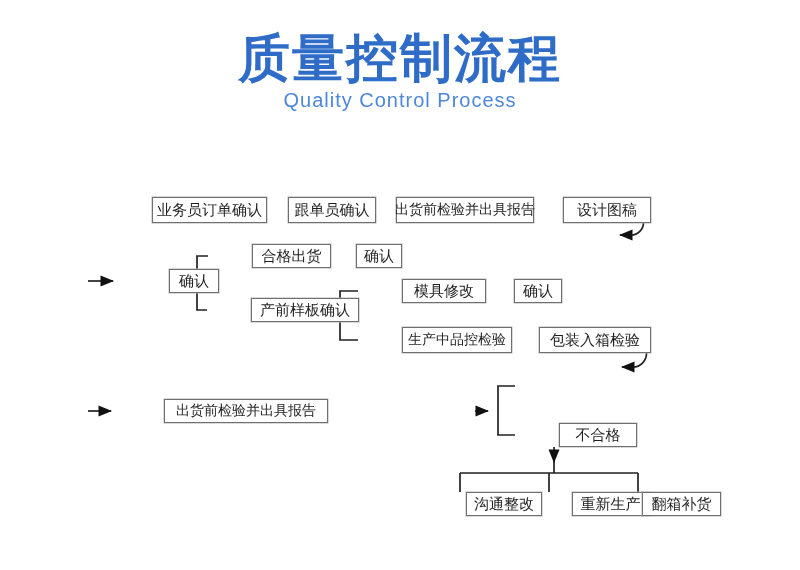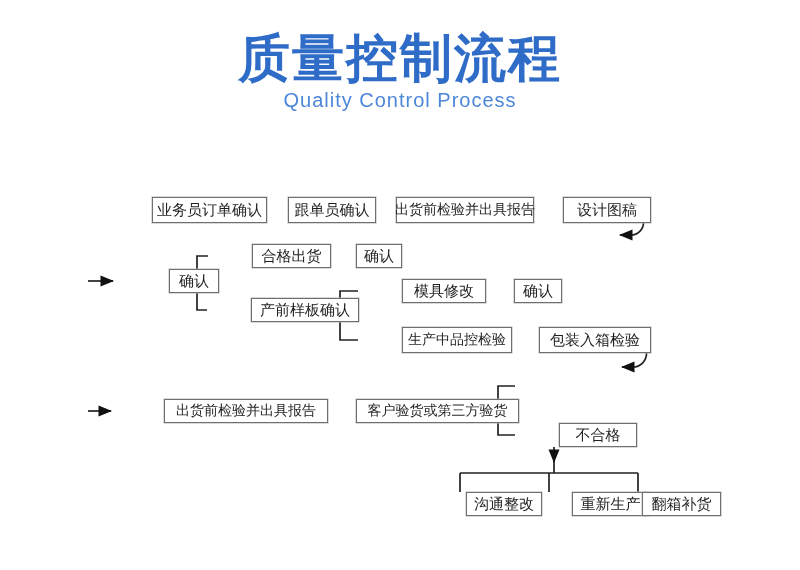--- a/index.html
+++ b/index.html
@@ -76,20 +76,19 @@
   <div class="node" style="left:125px;top:269px;width:50px;height:24px">确认</div>
   <div class="node" style="left:208px;top:244px;width:79px;height:24px">合格出货</div>
   <div class="node" style="left:312px;top:244px;width:46px;height:24px">确认</div>
   <div class="node" style="left:207px;top:298px;width:108px;height:24px">产前样板确认</div>
   <div class="node" style="left:358px;top:279px;width:84px;height:24px">模具修改</div>
   <div class="node" style="left:470px;top:279px;width:48px;height:24px">确认</div>
   <div class="node small-text" style="left:358px;top:327px;width:110px;height:26px">生产中品控检验</div>
   <div class="node" style="left:495px;top:327px;width:112px;height:26px">包装入箱检验</div>
 
   <div class="node small-text" style="left:120px;top:399px;width:164px;height:24px">出货前检验并出具报告</div>
-  <div class="node small-text" style="left:312px;top:399px;width:163px;height:24px">客户验货或第三方验货</div>
   <div class="node" style="left:515px;top:423px;width:78px;height:24px">不合格</div>
 
   <div class="node" style="left:422px;top:492px;width:76px;height:24px">沟通整改</div>
   <div class="node" style="left:528px;top:492px;width:77px;height:24px">重新生产</div>
   <div class="node" style="left:598px;top:492px;width:79px;height:24px">翻箱补货</div>
 
 </div>
 
 </body></html>

